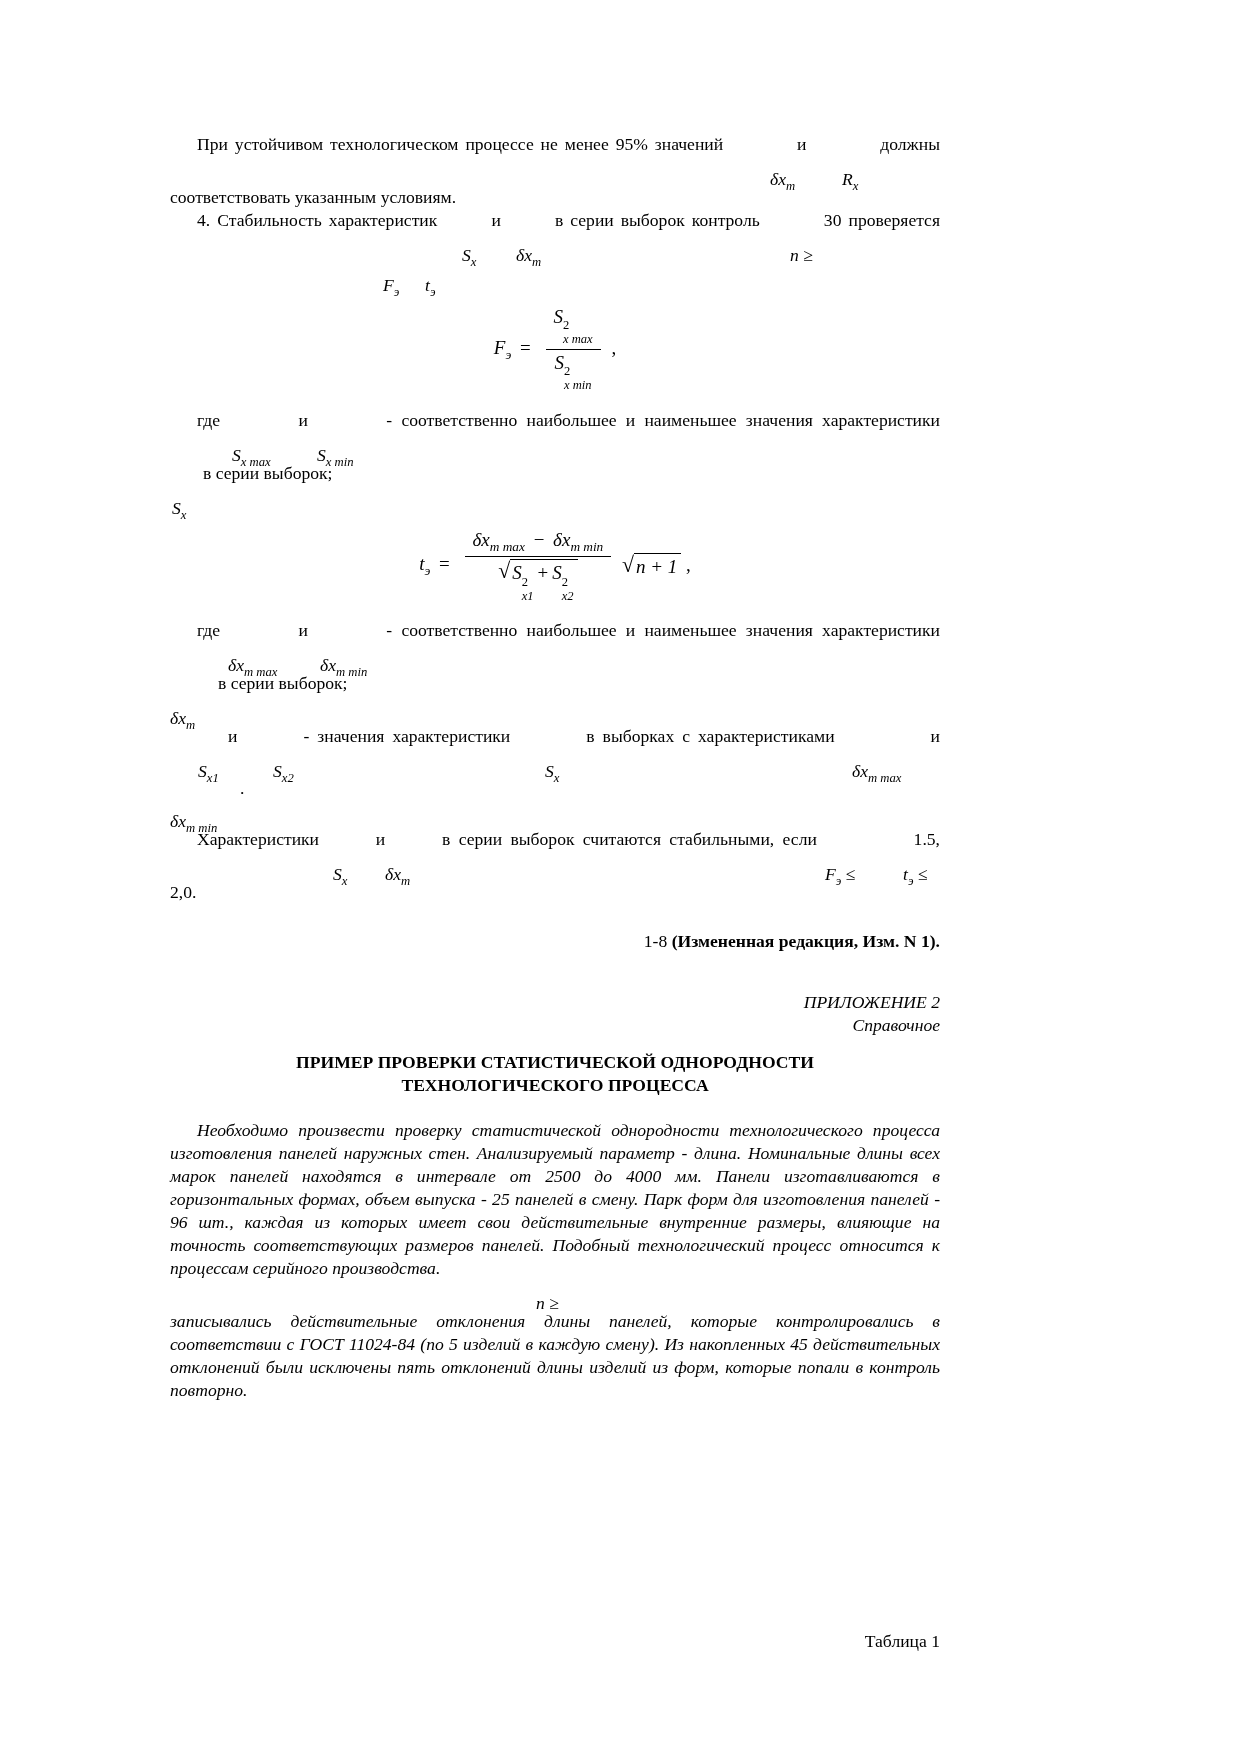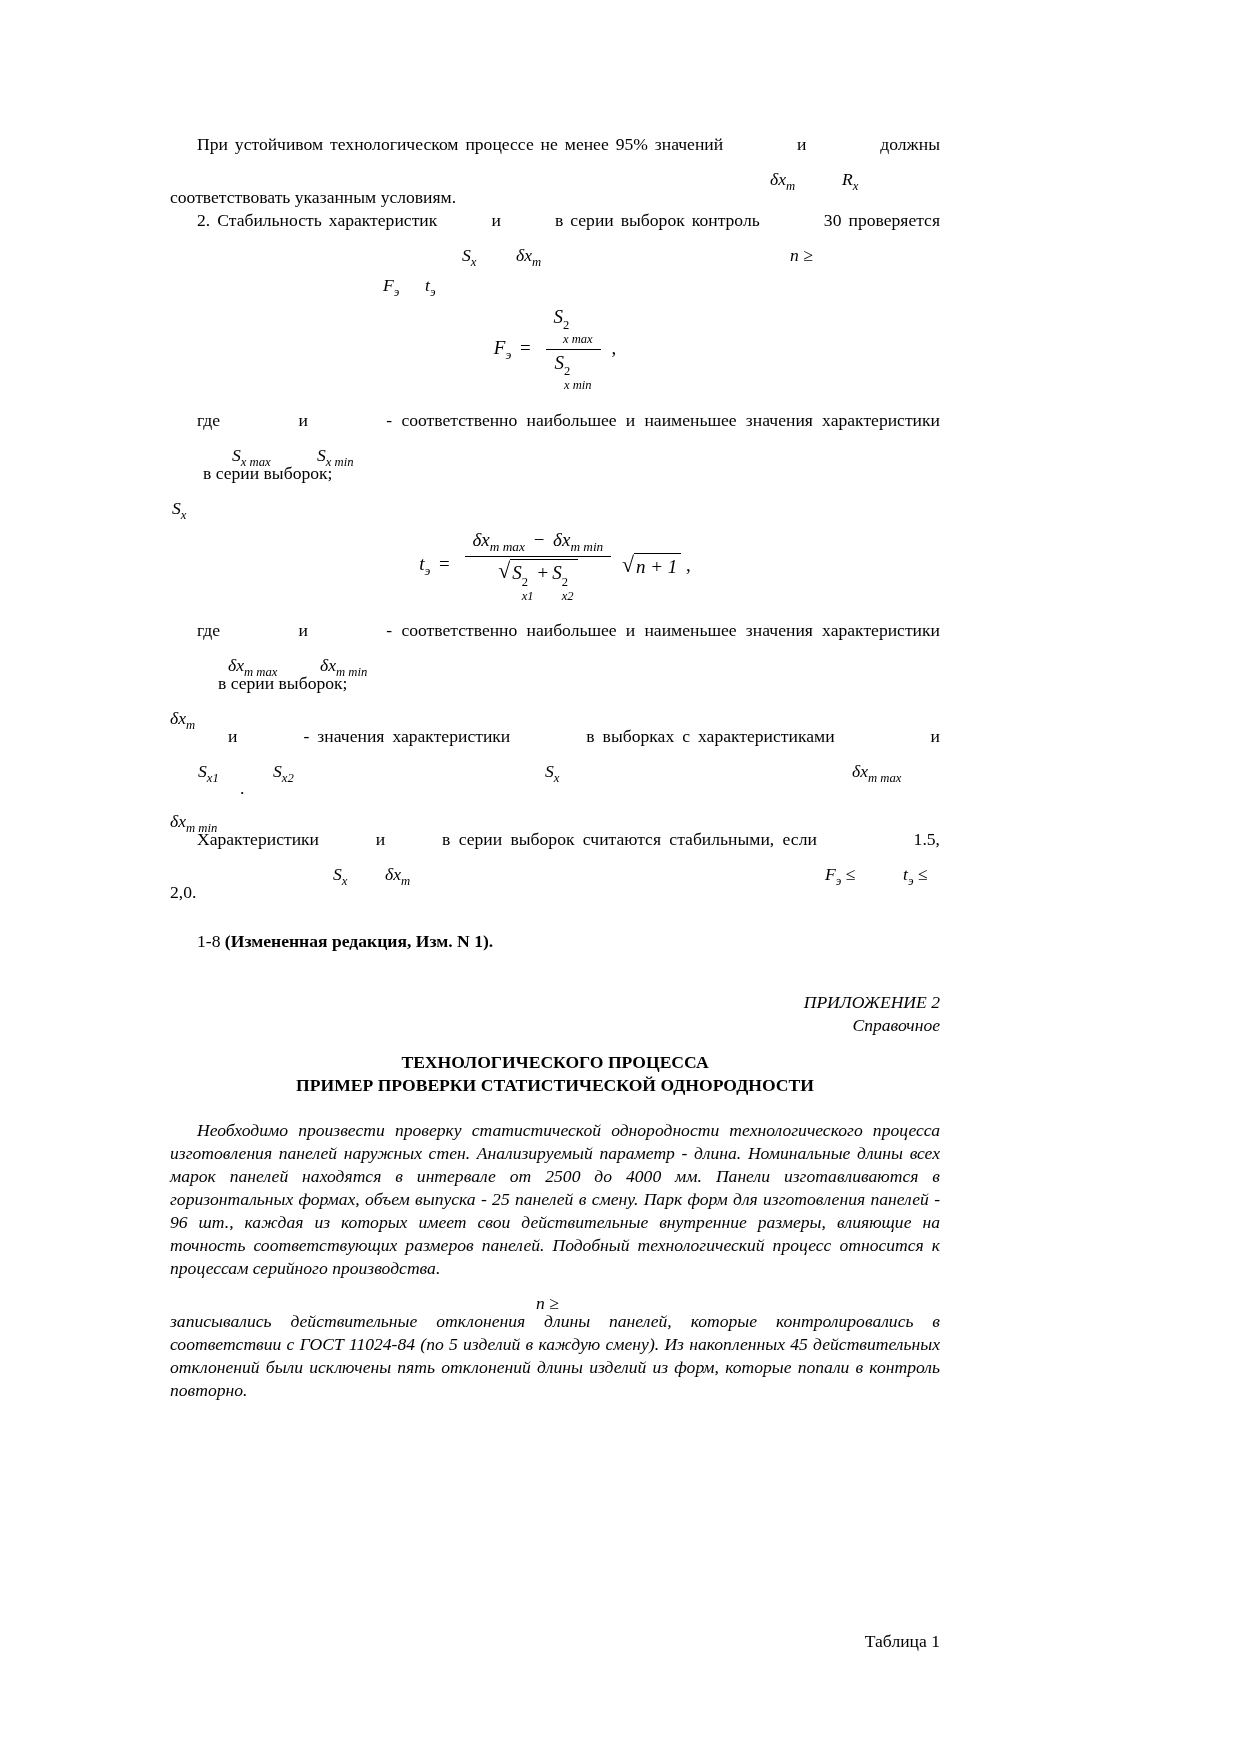--- a/index.html
+++ b/index.html
@@ -11,21 +11,21 @@
     overflow: hidden;
     padding: 133px 300px 40px 170px;
     font-family: "Liberation Serif", serif;
     font-size: 17.6px;
     line-height: 23px;
     color: #000;
     background: #fff;
   }
   .line { margin: 0; }
   .jline { text-align: justify; text-align-last: justify; }
-  .ind { text-indent: 27px; }
+  .ind { text-indent: 27px; text-align: right; }
   .gap { display: inline-block; height: 1px; } .w40 { width: 40px; } .w50 { width: 50px; }
   .w60 { width: 60px; } .w80 { width: 80px; }
   .sp { width: 100%; }
   .mathline { position: relative; height: 30px; }
   .mtok { position: absolute; top: 12px; white-space: nowrap; font-style: italic; }
   .mtok sub, sub.msub { font-size: 0.72em; font-style: italic; line-height: 1; }
   i { font-style: italic; font-weight: normal; }
   .mop { font-style: normal; padding: 0 4px; }
   .formula { text-align: center; margin: 12px 0 14px; font-size: 19px; line-height: 1.2; }
   .formula sub { font-size: 0.7em; font-style: italic; }
@@ -59,21 +59,21 @@
   </div>
   <div class="mathline">
     <span class="mtok" style="left:600px"><i>δx</i><sub class="msub">m</sub></span>
     <span class="mtok" style="left:672px"><i>R</i><sub class="msub">x</sub></span>
   </div>
   <div class="line">
     <span>соответствовать указанным условиям.</span>
   </div>
 
   <div class="line jline ind">
-    <span>2. Стабильность характеристик</span>
+    <span>4. Стабильность характеристик</span>
     <span class="gap w40"></span>
     <span>и</span>
     <span class="gap w40"></span>
     <span>в серии выборок контроль</span>
     <span class="gap w50"></span>
     <span>30 проверяется</span>
   </div>
   <div class="mathline">
     <span class="mtok" style="left:292px"><i>S</i><sub class="msub">x</sub></span>
     <span class="mtok" style="left:346px"><i>δx</i><sub class="msub">m</sub></span>
@@ -212,24 +212,24 @@
   <div class="line right it">
     <span>ПРИЛОЖЕНИЕ 2</span>
   </div>
   <div class="line right it">
     <span>Справочное</span>
   </div>
 
   <div class="sp" style="height:14px"></div>
 
   <div class="line center b">
+    <span>ПРИМЕР ПРОВЕРКИ СТАТИСТИЧЕСКОЙ ОДНОРОДНОСТИ</span>
+  </div>
+  <div class="line center b">
     <span>ТЕХНОЛОГИЧЕСКОГО ПРОЦЕССА</span>
-  </div>
-  <div class="line center b">
-    <span>ПРИМЕР ПРОВЕРКИ СТАТИСТИЧЕСКОЙ ОДНОРОДНОСТИ</span>
   </div>
 
   <div class="sp" style="height:22px"></div>
 
   <div class="line just ind">
     <span>Необходимо произвести проверку статистической однородности технологического процесса изготовления панелей наружных стен. Анализируемый параметр - длина. Номинальные длины всех марок панелей находятся в интервале от 2500 до 4000 мм. Панели изготавливаются в горизонтальных формах, объем выпуска - 25 панелей в смену. Парк форм для изготовления панелей - 96 шт., каждая из которых имеет свои действительные внутренние размеры, влияющие на точность соответствующих размеров панелей. Подобный технологический процесс относится к процессам серийного производства.</span>
   </div>
 
   <div class="mathline">
     <span class="mtok" style="left:366px"><i>n ≥</i></span>

